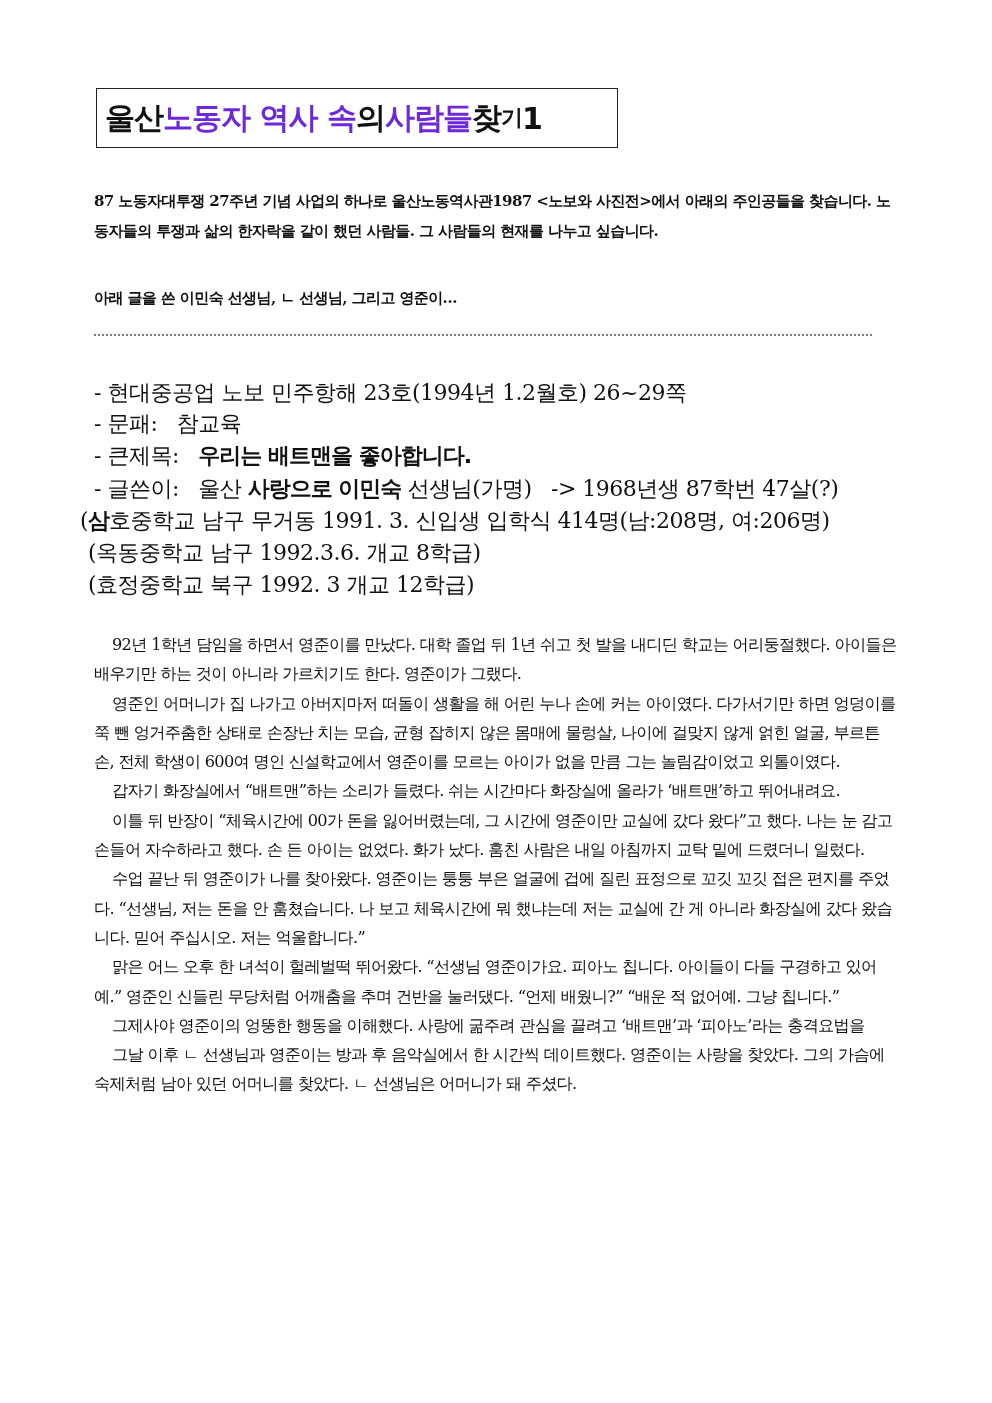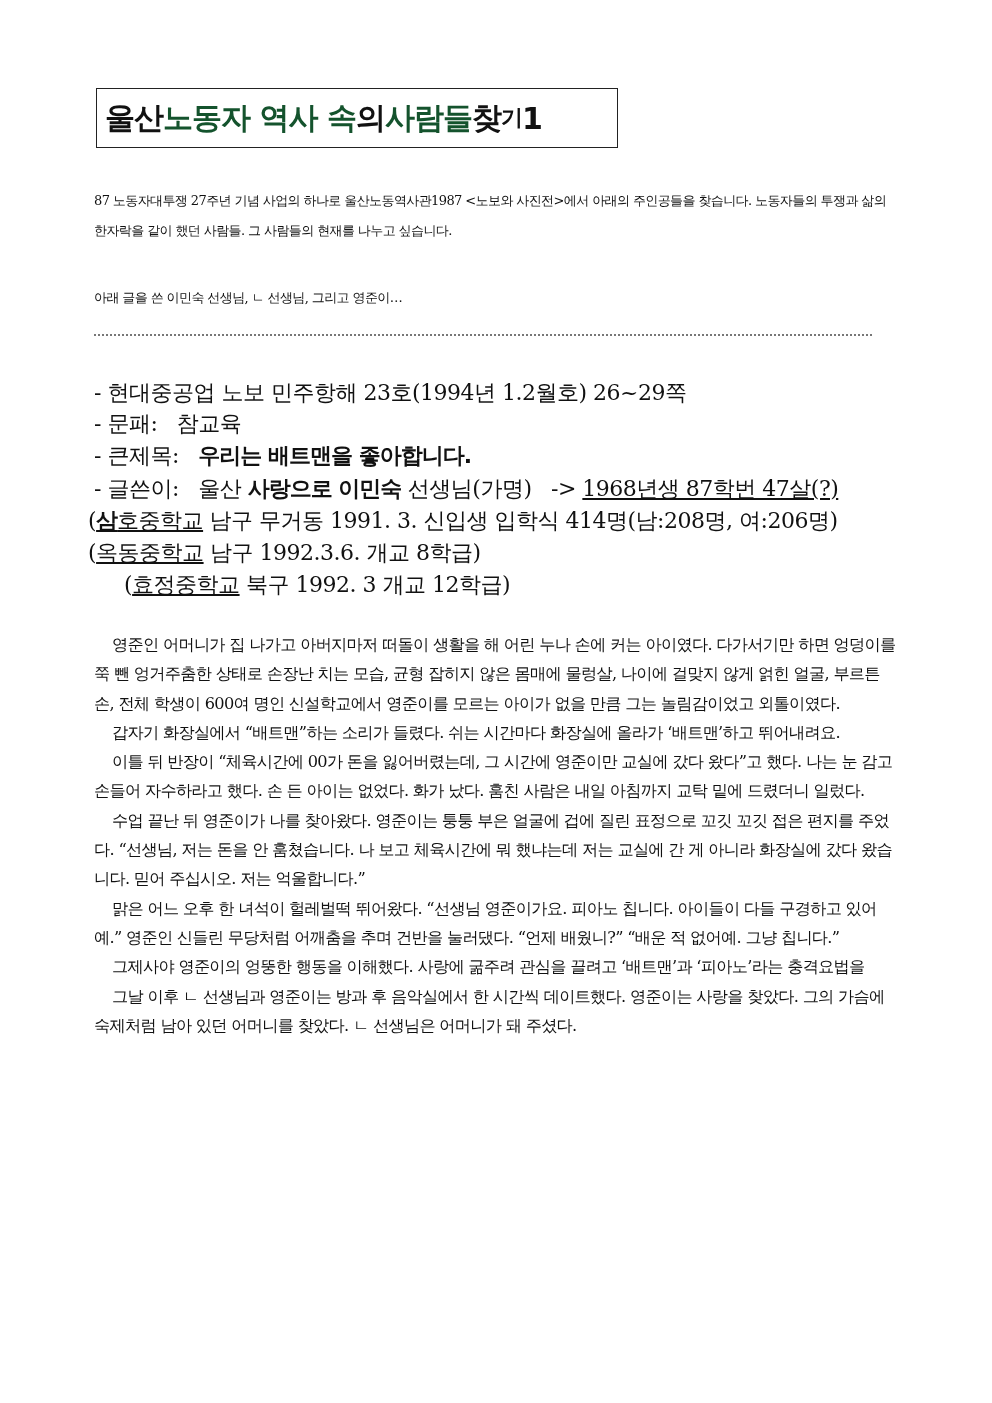--- a/index.html
+++ b/index.html
@@ -9,33 +9,33 @@
     color: #111111;
   }
   .title-box {
     position: absolute; left: 96px; top: 88px; width: 522px; height: 60px;
     border: 1.5px solid #222; box-sizing: border-box;
     display: flex; align-items: center; padding-left: 8px;
     font-family: "DejaVu Sans", "Liberation Sans", sans-serif;
     font-weight: bold; font-size: 30px; letter-spacing: -1px; white-space: nowrap;
   }
   .title-box .blk { color: #111; }
-  .title-box .blu { color: #14532d; }
+  .title-box .blu { color: #6d28d9; }
   .title-box .small { font-size: 22px; }
   .para {
     position: absolute; left: 94px; width: 808px;
-    font-size: 13px; line-height: 30px; letter-spacing: -0.6px;
+    font-size: 15px; line-height: 30px; letter-spacing: -0.6px; font-weight: bold;
   }
   .divider {
     position: absolute; left: 94px; top: 334px; width: 778px; height: 0;
     border-top: 2px dotted #777;
   }
   .meta-line { position: absolute; left: 94px; font-size: 22px; line-height: 30px; letter-spacing: -0.5px; white-space: nowrap; }
   .bold { font-family: "DejaVu Sans", "Liberation Sans", sans-serif; font-weight: bold; letter-spacing: -1px; text-align: right; }
-  .ul { text-decoration: underline; }
+  .ul { }
   .body-text {
     position: absolute; left: 94px; top: 630px; width: 808px;
     font-size: 16.2px; line-height: 29.3px; letter-spacing: -0.7px;
   }
   .body-text p { margin: 0; text-indent: 18px; }
 </style>
 </head>
 <body>
 
 <div class="title-box">
@@ -61,31 +61,32 @@
   <span>- 큰제목:</span>&nbsp;&nbsp;&nbsp;<span class="bold">우리는 배트맨을 좋아합니다.</span>
 </div>
 <div class="meta-line" style="top:474px;">
   <span>- 글쓴이:</span>&nbsp;&nbsp;&nbsp;<span>울산</span>
   <span class="bold">사랑으로</span>
   <span class="bold">이민숙</span>
   <span>선생님(가명)</span>&nbsp;&nbsp;&nbsp;<span>-&gt;</span>
   <span class="ul">1968년생 87학번 47살(?)</span>
 </div>
 
-<div class="meta-line" style="left:88px; top:506px;">
+<div class="meta-line" style="left:80px; top:506px;">
   <span>(</span><span class="ul"><span class="bold">삼</span><span>호중학교</span></span><span> 남구 무거동 1991. 3. 신입생 입학식 414명(남:208명, 여:206명)</span>
 </div>
 <div class="meta-line" style="left:88px; top:538px;">
   <span>(</span><span class="ul">옥동중학교</span><span> 남구 1992.3.6. 개교 8학급)</span>
 </div>
-<div class="meta-line" style="left:88px; top:570px;margin-left:36px;">
+<div class="meta-line" style="left:88px; top:570px;">
   <span>(</span><span class="ul">효정중학교</span><span> 북구 1992. 3 개교 12학급)</span>
 </div>
 
 <div class="body-text">
+  <p>92년 1학년 담임을 하면서 영준이를 만났다. 대학 졸업 뒤 1년 쉬고 첫 발을 내디딘 학교는 어리둥절했다. 아이들은 배우기만 하는 것이 아니라 가르치기도 한다. 영준이가 그랬다.</p>
   <p>영준인 어머니가 집 나가고 아버지마저 떠돌이 생활을 해 어린 누나 손에 커는 아이였다. 다가서기만 하면 엉덩이를 쭉 뺀 엉거주춤한 상태로 손장난 치는 모습, 균형 잡히지 않은 몸매에 물렁살, 나이에 걸맞지 않게 얽힌 얼굴, 부르튼 손, 전체 학생이 600여 명인 신설학교에서 영준이를 모르는 아이가 없을 만큼 그는 놀림감이었고 외톨이였다.</p>
   <p>갑자기 화장실에서 “배트맨”하는 소리가 들렸다. 쉬는 시간마다 화장실에 올라가 ‘배트맨’하고 뛰어내려요.</p>
   <p>이틀 뒤 반장이 “체육시간에 00가 돈을 잃어버렸는데, 그 시간에 영준이만 교실에 갔다 왔다”고 했다. 나는 눈 감고 손들어 자수하라고 했다. 손 든 아이는 없었다. 화가 났다. 훔친 사람은 내일 아침까지 교탁 밑에 드렸더니 일렀다.</p>
   <p>수업 끝난 뒤 영준이가 나를 찾아왔다. 영준이는 퉁퉁 부은 얼굴에 겁에 질린 표정으로 꼬깃 꼬깃 접은 편지를 주었다. “선생님, 저는 돈을 안 훔쳤습니다. 나 보고 체육시간에 뭐 했냐는데 저는 교실에 간 게 아니라 화장실에 갔다 왔습니다. 믿어 주십시오. 저는 억울합니다.”</p>
   <p>맑은 어느 오후 한 녀석이 헐레벌떡 뛰어왔다. “선생님 영준이가요. 피아노 칩니다. 아이들이 다들 구경하고 있어예.” 영준인 신들린 무당처럼 어깨춤을 추며 건반을 눌러댔다. “언제 배웠니?” “배운 적 없어예. 그냥 칩니다.”</p>
   <p>그제사야 영준이의 엉뚱한 행동을 이해했다. 사랑에 굶주려 관심을 끌려고 ‘배트맨’과 ‘피아노’라는 충격요법을</p>
   <p>그날 이후 ㄴ 선생님과 영준이는 방과 후 음악실에서 한 시간씩 데이트했다. 영준이는 사랑을 찾았다. 그의 가슴에 숙제처럼 남아 있던 어머니를 찾았다. ㄴ 선생님은 어머니가 돼 주셨다.</p>
 </div>
 
 </body></html>

